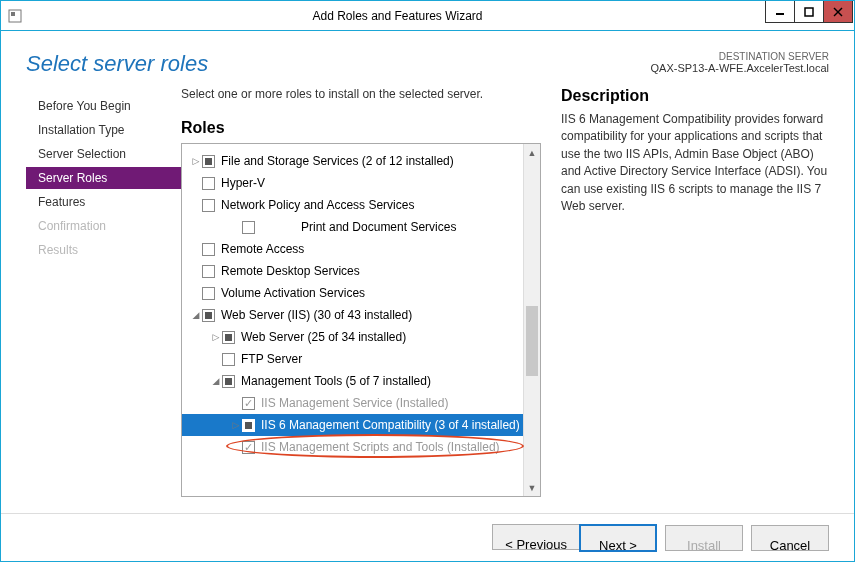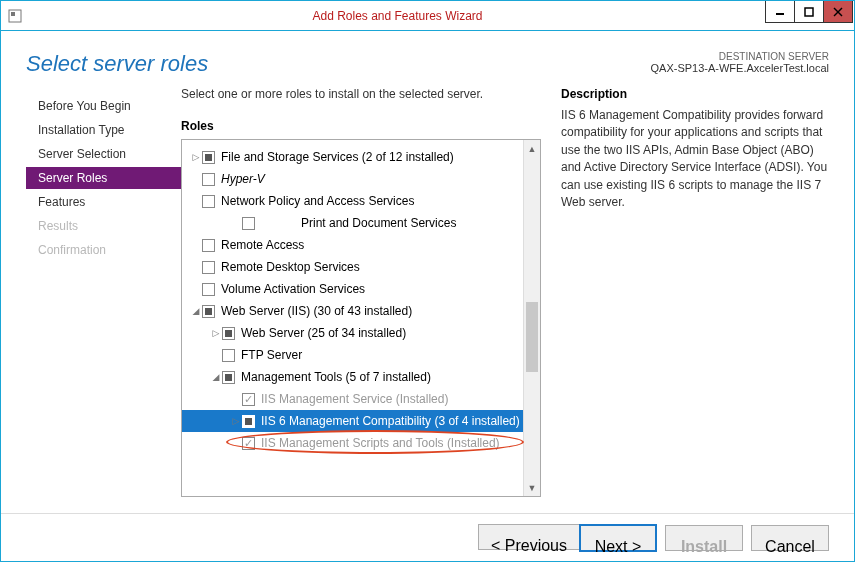--- a/index.html
+++ b/index.html
@@ -2,21 +2,21 @@
 <html><head>
 <meta charset="utf-8">
 <style>
 * { box-sizing: border-box; margin: 0; padding: 0; }
 body { font-family: "Segoe UI", Tahoma, sans-serif; font-size: 12px; background: #fff; }
 
 .window { width: 855px; height: 562px; border: 1px solid #1aa6d6; position: relative; background: #fff; }
 
 .titlebar { height: 30px; background: #fff; border-bottom: 1px solid #1aa6d6; display: flex; align-items: center; position: relative; }
 .titlebar .icon { width: 16px; height: 16px; margin: 0 6px; display: flex; align-items: center; justify-content: center; color: #555; }
-.titlebar .title { flex: 1; text-align: center; font-size: 12px; color: #b91c1c; }
+.titlebar .title { flex: 1; text-align: center; font-size: 12px; color: #000000; }
 .winbtns { display: flex; height: 100%; }
 .winbtns div { width: 30px; height: 22px; border: 1px solid #333; border-top: none; display: flex; align-items: center; justify-content: center; margin-left: -1px; background: #fff; }
 .winbtns div:last-child { background: #c75050; color: #000; margin-right: 1px; }
 
 .header { padding: 20px 25px 10px 25px; display: flex; justify-content: space-between; align-items: flex-start; }
 .header h1 { font-size: 22px; font-weight: 300; color: #1e74bb; font-style: italic; }
 .dest { text-align: right; font-size: 10px; color: #666; }
 .dest .lbl { font-size: 10px; }
 .dest .srv { font-size: 11px; color: #333; }
 
@@ -24,21 +24,21 @@
 
 .nav { width: 155px; padding-top: 8px; }
 .nav-item { padding: 4px 12px; font-size: 12px; color: #333; cursor: pointer; margin-bottom: 2px; }
 .nav-item.active { background: #701a75; color: #fff; }
 .nav-item.disabled { color: #b8b8b8; }
 
 .main { flex: 1; display: flex; gap: 20px; }
 
 .roles-col { width: 360px; display: flex; flex-direction: column; }
 .instruction { font-size: 12px; color: #333; margin-bottom: 18px; }
-.sec-label { font-weight: bold; font-size: 12px; margin-bottom: 6px; }
+.sec-label { font-weight: bold; font-size: 16px; margin-bottom: 6px; }
 
 .tree-box { border: 1px solid #aaa; flex: 1; position: relative; display: flex; background: #fff; overflow: hidden; }
 .tree { flex: 1; overflow: hidden; padding: 6px 0; }
 .tree-row { display: flex; align-items: center; height: 22px; font-size: 12px; white-space: nowrap; }
 .tree-row.selected { background: #1979ca; color: #fff; }
 .tree-row.selected .cb { border-color: #fff; }
 .expander { width: 12px; display: inline-flex; justify-content: center; color: #777; font-size: 9px; }
 .cb { width: 13px; height: 13px; border: 1px solid #888; margin-right: 6px; display: inline-flex; align-items: center; justify-content: center; font-size: 10px; background: #fff; color: #333; }
 .cb.partial::after { content: ""; width: 7px; height: 7px; background: #555; display: block; }
 .cb.checked-dis::after { content: "✓"; color: #999; font-size: 11px; line-height: 1; }
@@ -48,23 +48,23 @@
 
 .scroll { width: 17px; background: #f0f0f0; border-left: 1px solid #ddd; display: flex; flex-direction: column; }
 .scroll .arr { height: 17px; display: flex; align-items: center; justify-content: center; font-size: 9px; color: #666; }
 .scroll .track { flex: 1; position: relative; }
 .scroll .thumb { position: absolute; left: 2px; right: 2px; background: #c8c8c8; }
 
 .desc-col { flex: 1; }
 .desc-text { font-size: 12px; color: #333; line-height: 1.45; margin-top: 4px; }
 
 .footer { position: absolute; bottom: 0; left: 0; right: 0; height: 48px; border-top: 1px solid #ddd; display: flex; justify-content: flex-end; align-items: center; gap: 8px; padding: 0 25px; }
-.btn { min-width: 78px; height: 24px; border: 1px solid #adadad; background: #efefef; font-size: 16px; padding: 12px 12px; cursor: pointer; }
+.btn { min-width: 78px; height: 24px; border: 1px solid #adadad; background: #efefef; font-size: 13px; padding: 12px 12px; cursor: pointer; }
 .btn.primary { border: 2px solid #1979ca; }
-.btn:disabled { color: #aaa; font-weight: bold; }
+.btn:disabled { color: #aaa; }
 .btn-group { display: flex; }
 .btn-group .btn:first-child { border-right: none; }
 </style>
 </head>
 <body>
 
 <div class="window">
 
   <div class="titlebar">
     <span class="icon">
@@ -102,36 +102,36 @@
     </div>
   </div>
 
   <div class="body">
     <div class="nav" id="nav">
         <div class="nav-item">Before You Begin</div>
         <div class="nav-item">Installation Type</div>
         <div class="nav-item">Server Selection</div>
         <div class="nav-item active">Server Roles</div>
         <div class="nav-item">Features</div>
+        <div class="nav-item disabled">Confirmation</div>
         <div class="nav-item disabled">Results</div>
-        <div class="nav-item disabled">Confirmation</div>
       </div>
 
     <div class="main">
       <div class="roles-col">
         <div class="instruction">Select one or more roles to install on the selected server.</div>
         <div class="sec-label">Roles</div>
         <div class="tree-box">
           <div class="tree" id="tree">
               <div class="tree-row" style="padding-left: 8px;">
                 <span class="expander">▷</span>
                 <span class="cb partial"></span>
                 <span class="row-label">File and Storage Services (2 of 12 installed)</span>
               </div>
-              <div class="tree-row" style="padding-left: 8px; font-style: italic;">
+              <div class="tree-row" style="padding-left: 8px;">
                 <span class="expander"></span>
                 <span class="cb empty"></span>
                 <span class="row-label">Hyper-V</span>
               </div>
               <div class="tree-row" style="padding-left: 8px;">
                 <span class="expander"></span>
                 <span class="cb empty"></span>
                 <span class="row-label">Network Policy and Access Services</span>
               </div>
               <div class="tree-row" style="padding-left: 8px; gap: 40px;">

